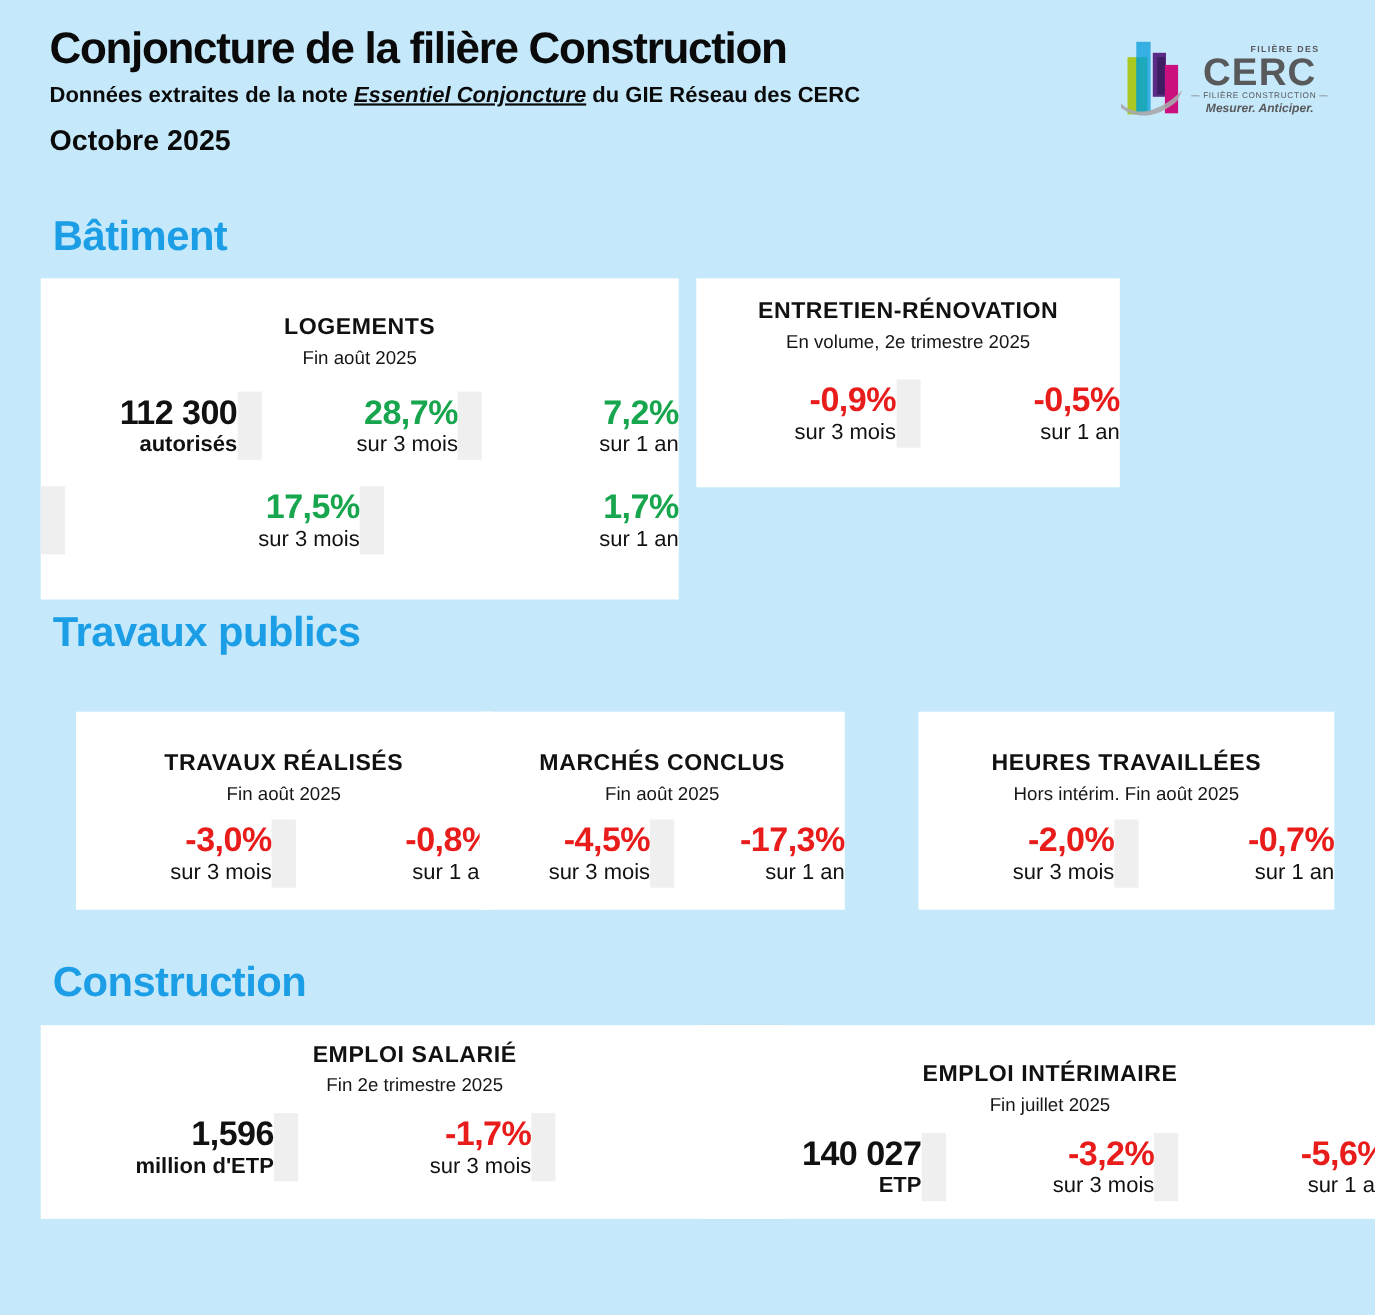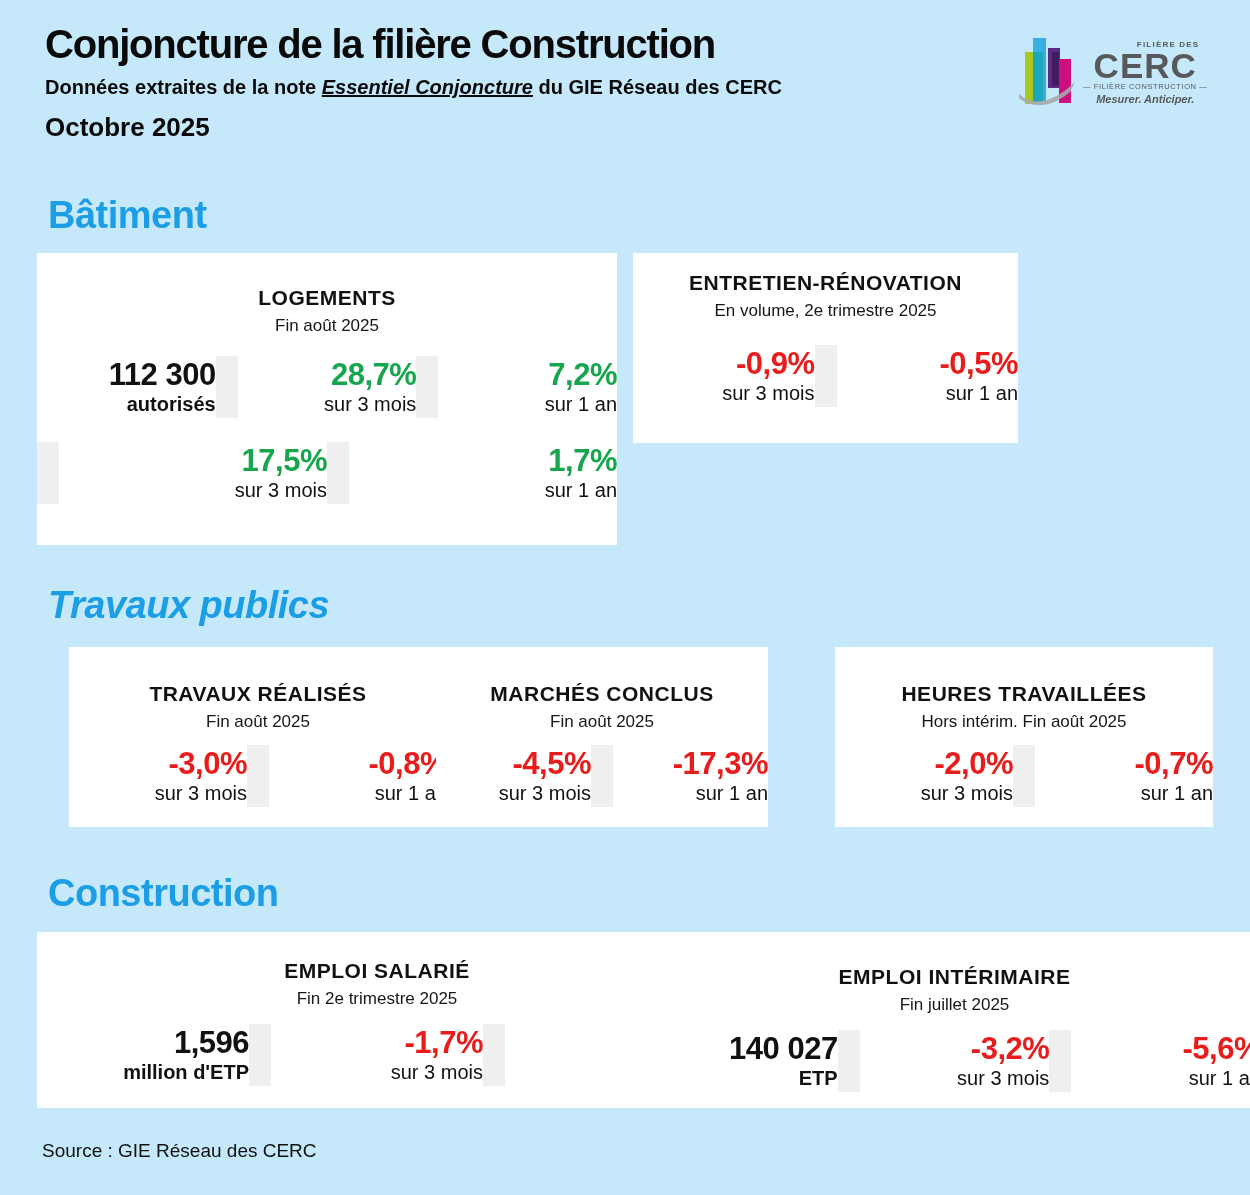--- a/index.html
+++ b/index.html
@@ -38,21 +38,21 @@
   .logo-text{color:var(--logo-gray);text-align:center;line-height:1;}
   .logo-top{font-size:8px;font-weight:700;letter-spacing:1.2px;text-align:right;padding-right:8px;}
   .logo-name{font-size:35px;font-weight:800;letter-spacing:1px;line-height:.95;}
   .logo-tag{font-size:7.5px;letter-spacing:.6px;white-space:nowrap;margin-top:1px;}
   .logo-motto{font-size:11px;font-weight:700;font-style:italic;margin-top:3px;}
 
   
   .section-h{position:absolute;margin:0;font-size:38px;font-weight:800;
     letter-spacing:-.5px;color:var(--accent-blue);}
   #h-batiment{left:48px;top:194px;}
-  #h-travaux{left:48px;top:584px;font-style:italic;}
+  #h-travaux{left:48px;top:554px;}
   #h-construction{left:48px;top:872px;}
 
   
   .card{position:absolute;background:var(--card-bg);
     display:flex;flex-direction:column;align-items:center;}
   .card h3{margin:0;font-size:21px;font-weight:700;letter-spacing:.5px;
     color:var(--text-dark);text-align:center;}
   .card .sub{font-size:17px;color:#161616;margin-top:6px;text-align:center;}
   .row{display:flex;align-items:center;justify-content:center;width:100%;}
   .stat{flex:1;text-align:right;}
@@ -68,21 +68,21 @@
   #card-logements .row{margin-top:20px;}
   #card-logements .row + .row{margin-top:24px;}
   #card-entretien{left:633px;top:253px;width:385px;height:190px;padding-top:18px;}
   #card-entretien .row{margin-top:24px;}
 
   #card-travaux-realises{left:37px;top:647px;width:378px;height:180px;padding-top:35px;margin-left:32px;}
   #card-marches-conclus{left:436px;top:647px;width:332px;height:180px;padding-top:35px;}
   #card-heures-travaillees{left:835px;top:647px;width:378px;height:180px;padding-top:35px;}
   #card-travaux-realises .row,#card-marches-conclus .row,#card-heures-travaillees .row{margin-top:13px;}
 
-  #card-emploi-salarie{left:37px;top:932px;width:680px;height:176px;padding-top:27px;}
+  #card-emploi-salarie{left:37px;top:932px;width:680px;height:176px;padding-top:15px;}
   #card-emploi-interimaire{left:633px;top:932px;width:628px;height:176px;padding-top:33px;padding-left:15px;}
   #card-emploi-salarie .row,#card-emploi-interimaire .row{margin-top:15px;}
 
   .source{position:absolute;left:42px;top:1140px;margin:0;font-size:19px;color:#111;}
 </style>
 </head>
 <body>
 
 <div class="page">
 
@@ -246,15 +246,14 @@
         <div class="label">sur 3 mois</div>
       </div>
       <div class="divider"></div>
       <div class="stat">
         <div class="value red">-5,6%</div>
         <div class="label">sur 1 an</div>
       </div>
     </div>
   </section>
 
-  <p class="source">Source : GIE Réseau des CERC</p>
 
 </div>
 
 </body></html>

